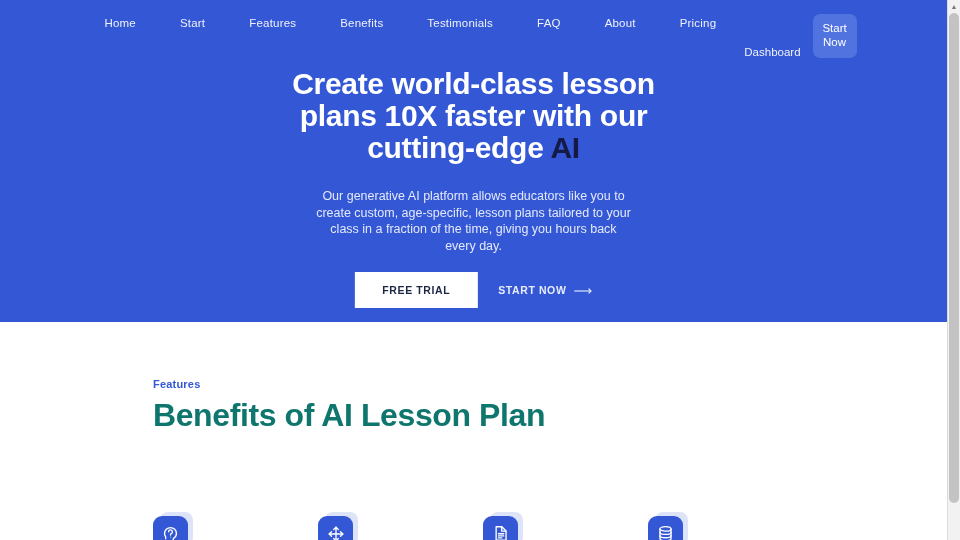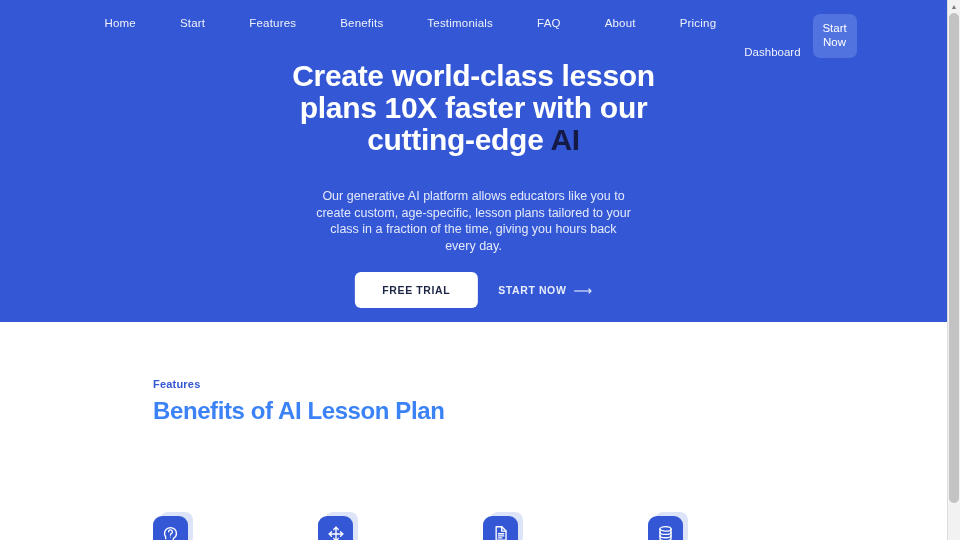--- a/index.html
+++ b/index.html
@@ -35,41 +35,41 @@
   }
   #start-now-btn {
     width:44px; background:#5173e0; border-radius:7px;
     color:#ffffff; font-size:11.5px; line-height:14px; text-align:center;
     padding:7px 6px 9px; cursor:pointer; border:none;
     font-family:"Liberation Sans", sans-serif;
   }
 
   
   #hero-heading {
-    position:absolute; left:50%; transform:translateX(-50%); top:60px;
+    position:absolute; left:50%; transform:translateX(-50%); top:68px;
     width:420px; text-align:center;
     font-size:30px; line-height:32px; font-weight:bold;
     color:#ffffff; letter-spacing:-.3px;
   }
   #hero-heading .accent { color:#141a45; }
 
   #hero-sub {
     position:absolute; left:50%; transform:translateX(-50%); top:188px;
     width:320px; text-align:center;
     font-size:12.5px; line-height:16.5px; color:#e3e9fb;
   }
 
   #hero-actions {
     position:absolute; left:50%; transform:translateX(-50%); top:272px;
     display:flex; align-items:center; gap:20px;
   }
   #free-trial-btn {
     background:#ffffff; color:#1c2545;
     font-size:10.5px; font-weight:bold; letter-spacing:.6px;
-    border:none; border-radius:6px; padding:12px 28px; cursor:pointer;
+    border:none; border-radius:0; padding:12px 28px; cursor:pointer;
     font-family:"Liberation Sans", sans-serif;
   }
   #start-now-link {
     color:#e8edfc; font-size:10.5px; font-weight:bold; letter-spacing:.6px;
     display:flex; align-items:center; gap:7px; cursor:pointer; text-decoration:none;
     white-space:nowrap;
   }
   #start-now-link .arrow { font-size:13px; font-weight:normal; }
 
   
@@ -77,21 +77,21 @@
     position:absolute; left:0; top:322px; width:947px; height:218px;
     background:#ffffff;
   }
   #features-inner { position:absolute; left:153px; top:56px; width:700px; }
 
   #features-eyebrow {
     color:#3457d5; font-size:11px; font-weight:bold; letter-spacing:.2px;
     margin-bottom:7px;
   }
   #features-title {
-    color:#3b82f6; font-size:24px; font-weight:bold; letter-spacing:-.4px;
+    color:#0f766e; font-size:32px; font-weight:bold; letter-spacing:-.4px;
     margin-bottom:10px;
   }
   #features-desc {
     color:#6c7583; font-size:12.5px; line-height:16.5px; width:318px;
   }
 
   
   #feature-tiles {
     position:absolute; left:153px; top:516px; width:700px;
     display:flex; gap:130px;

